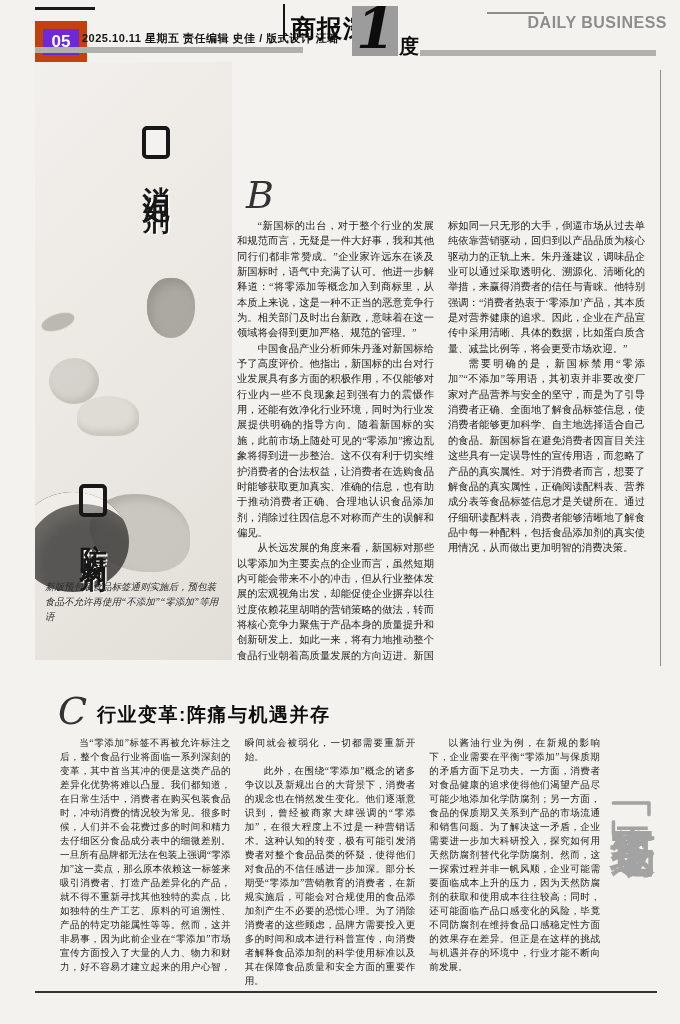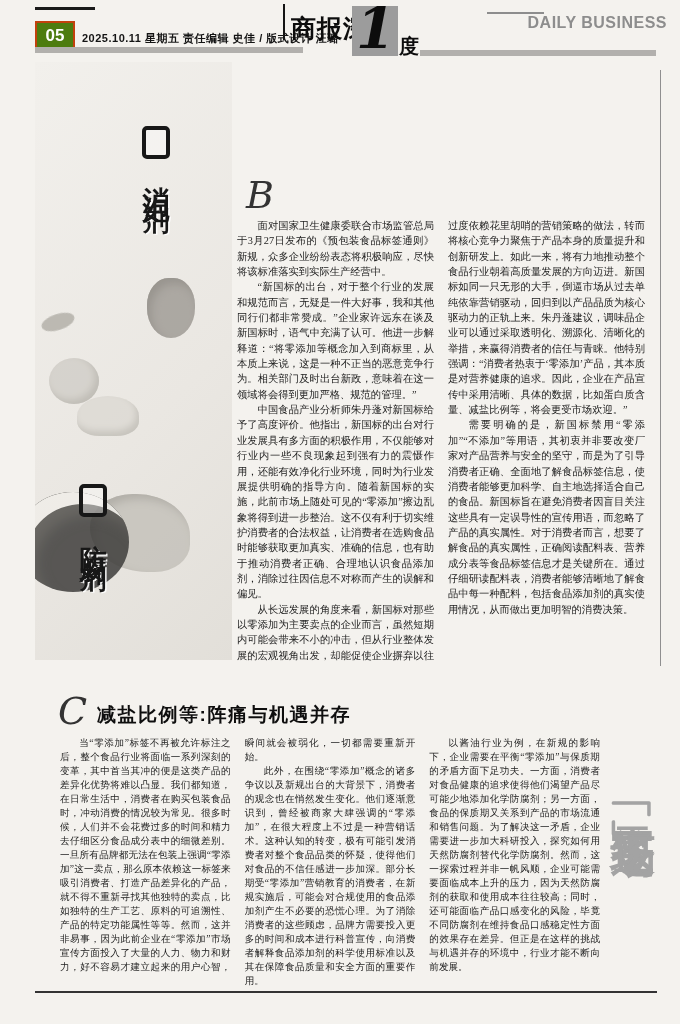--- a/index.html
+++ b/index.html
@@ -1,21 +1,21 @@
 <!DOCTYPE html>
 <html><head>
 <meta charset="utf-8">
 <style>
   html,body{margin:0;padding:0;background:#e9e7e2;}
   .page{position:relative;width:680px;height:1024px;margin:0 auto;background:#f4f2ee;overflow:hidden;
         font-family:"Liberation Serif",serif;color:#1b1b1b;}
   
   .hdr-topline{position:absolute;left:35px;top:7px;width:60px;height:3px;background:#1a1a1a;}
-  .page-num{position:absolute;left:35px;top:21px;width:36px;height:26px;background:#4d7c0f;
-            border:2px solid #c2410c;color:#fff;font-family:"Liberation Sans",sans-serif;
+  .page-num{position:absolute;left:35px;top:21px;width:36px;height:26px;background:#6d28d9;
+            border:8px solid #c2410c;color:#fff;font-family:"Liberation Sans",sans-serif;
             font-weight:bold;font-size:17px;display:flex;align-items:center;justify-content:center;}
   .date-line{position:absolute;left:82px;top:31px;font-family:"Liberation Sans",sans-serif;
              font-size:11px;font-weight:bold;color:#141414;letter-spacing:.5px;}
   .bar{position:absolute;height:6px;background:#b2b0ad;}
   .bar-left{left:35px;top:47px;width:268px;}
   .bar-right{left:420px;top:50px;width:236px;}
   .mast-vline{position:absolute;left:283px;top:4px;width:2px;height:36px;background:#141414;}
   .mast-title{position:absolute;left:291px;top:12px;font-size:25px;font-weight:900;color:#0d0d0d;
               font-family:"Liberation Sans",sans-serif;letter-spacing:1px;}
   .mast-block{position:absolute;left:352px;top:6px;width:46px;height:50px;background:#9c9c9c;}
@@ -103,37 +103,37 @@
     <div class="veg veg-leaf"></div>
     <div class="veg veg-bowl"></div>
     <div class="illus-label lbl1">
       <span class="zero-glyph">0</span>
       <span class="vtext">消泡剂</span>
     </div>
     <div class="illus-label lbl2">
       <span class="zero-glyph">0</span>
       <span class="vtext">防腐剂</span>
     </div>
+    <div class="caption">新版预包装食品标签通则实施后，预包装食品不允许再使用“不添加”“零添加”等用语</div>
   </div>
 
   <div class="sec-head sec-b-head">
     <span class="script-letter">B</span>
   </div>
   <div class="body-text body-b">
-    <p>面对国家卫生健康委联合市场监管总局于3月27日发布的《预包装食品标签通则》新规，众多企业纷纷表态将积极响应，尽快将该标准落实到实际生产经营中。</p>
     <p>“新国标的出台，对于整个行业的发展和规范而言，无疑是一件大好事，我和其他同行们都非常赞成。”企业家许远东在谈及新国标时，语气中充满了认可。他进一步解释道：“将零添加等概念加入到商标里，从本质上来说，这是一种不正当的恶意竞争行为。相关部门及时出台新政，意味着在这一领域将会得到更加严格、规范的管理。”</p>
     <p>中国食品产业分析师朱丹蓬对新国标给予了高度评价。他指出，新国标的出台对行业发展具有多方面的积极作用，不仅能够对行业内一些不良现象起到强有力的震慑作用，还能有效净化行业环境，同时为行业发展提供明确的指导方向。随着新国标的实施，此前市场上随处可见的“零添加”擦边乱象将得到进一步整治。这不仅有利于切实维护消费者的合法权益，让消费者在选购食品时能够获取更加真实、准确的信息，也有助于推动消费者正确、合理地认识食品添加剂，消除过往因信息不对称而产生的误解和偏见。</p>
     <p>从长远发展的角度来看，新国标对那些以零添加为主要卖点的企业而言，虽然短期内可能会带来不小的冲击，但从行业整体发展的宏观视角出发，却能促使企业摒弃以往过度依赖花里胡哨的营销策略的做法，转而将核心竞争力聚焦于产品本身的质量提升和创新研发上。如此一来，将有力地推动整个食品行业朝着高质量发展的方向迈进。新国标如同一只无形的大手，倒逼市场从过去单纯依靠营销驱动，回归到以产品品质为核心驱动力的正轨上来。朱丹蓬建议，调味品企业可以通过采取透明化、溯源化、清晰化的举措，来赢得消费者的信任与青睐。他特别强调：“消费者热衷于‘零添加’产品，其本质是对营养健康的追求。因此，企业在产品宣传中采用清晰、具体的数据，比如蛋白质含量、减盐比例等，将会更受市场欢迎。”</p>
     <p>需要明确的是，新国标禁用“零添加”“不添加”等用语，其初衷并非要改变厂家对产品营养与安全的坚守，而是为了引导消费者正确、全面地了解食品标签信息，使消费者能够更加科学、自主地选择适合自己的食品。新国标旨在避免消费者因盲目关注这些具有一定误导性的宣传用语，而忽略了产品的真实属性。对于消费者而言，想要了解食品的真实属性，正确阅读配料表、营养成分表等食品标签信息才是关键所在。通过仔细研读配料表，消费者能够清晰地了解食品中每一种配料，包括食品添加剂的真实使用情况，从而做出更加明智的消费决策。</p>
   </div>
   <div class="vrule"></div>
 
   <div class="sec-head sec-c-head">
     <span class="script-letter">C</span>
-    <span class="sec-title">减盐比例等:阵痛与机遇并存</span>
+    <span class="sec-title">行业变革:阵痛与机遇并存</span>
   </div>
   <div class="body-text body-c">
     <p>当“零添加”标签不再被允许标注之后，整个食品行业将面临一系列深刻的变革，其中首当其冲的便是这类产品的差异化优势将难以凸显。我们都知道，在日常生活中，消费者在购买包装食品时，冲动消费的情况较为常见。很多时候，人们并不会花费过多的时间和精力去仔细区分食品成分表中的细微差别。一旦所有品牌都无法在包装上强调“零添加”这一卖点，那么原本依赖这一标签来吸引消费者、打造产品差异化的产品，就不得不重新寻找其他独特的卖点，比如独特的生产工艺、原料的可追溯性、产品的特定功能属性等等。然而，这并非易事，因为此前企业在“零添加”市场宣传方面投入了大量的人力、物力和财力，好不容易才建立起来的用户心智，瞬间就会被弱化，一切都需要重新开始。</p>
     <p>此外，在围绕“零添加”概念的诸多争议以及新规出台的大背景下，消费者的观念也在悄然发生变化。他们逐渐意识到，曾经被商家大肆强调的“零添加”，在很大程度上不过是一种营销话术。这种认知的转变，极有可能引发消费者对整个食品品类的怀疑，使得他们对食品的不信任感进一步加深。部分长期受“零添加”营销教育的消费者，在新规实施后，可能会对合规使用的食品添加剂产生不必要的恐慌心理。为了消除消费者的这些顾虑，品牌方需要投入更多的时间和成本进行科普宣传，向消费者解释食品添加剂的科学使用标准以及其在保障食品质量和安全方面的重要作用。</p>
     <p>以酱油行业为例，在新规的影响下，企业需要在平衡“零添加”与保质期的矛盾方面下足功夫。一方面，消费者对食品健康的追求使得他们渴望产品尽可能少地添加化学防腐剂；另一方面，食品的保质期又关系到产品的市场流通和销售问题。为了解决这一矛盾，企业需要进一步加大科研投入，探究如何用天然防腐剂替代化学防腐剂。然而，这一探索过程并非一帆风顺，企业可能需要面临成本上升的压力，因为天然防腐剂的获取和使用成本往往较高；同时，还可能面临产品口感变化的风险，毕竟不同防腐剂在维持食品口感稳定性方面的效果存在差异。但正是在这样的挑战与机遇并存的环境中，行业才能不断向前发展。</p>
 
   </div>
 
   <div class="side-headline">「零」签退场</div>
   <div class="bottom-rule"></div>

